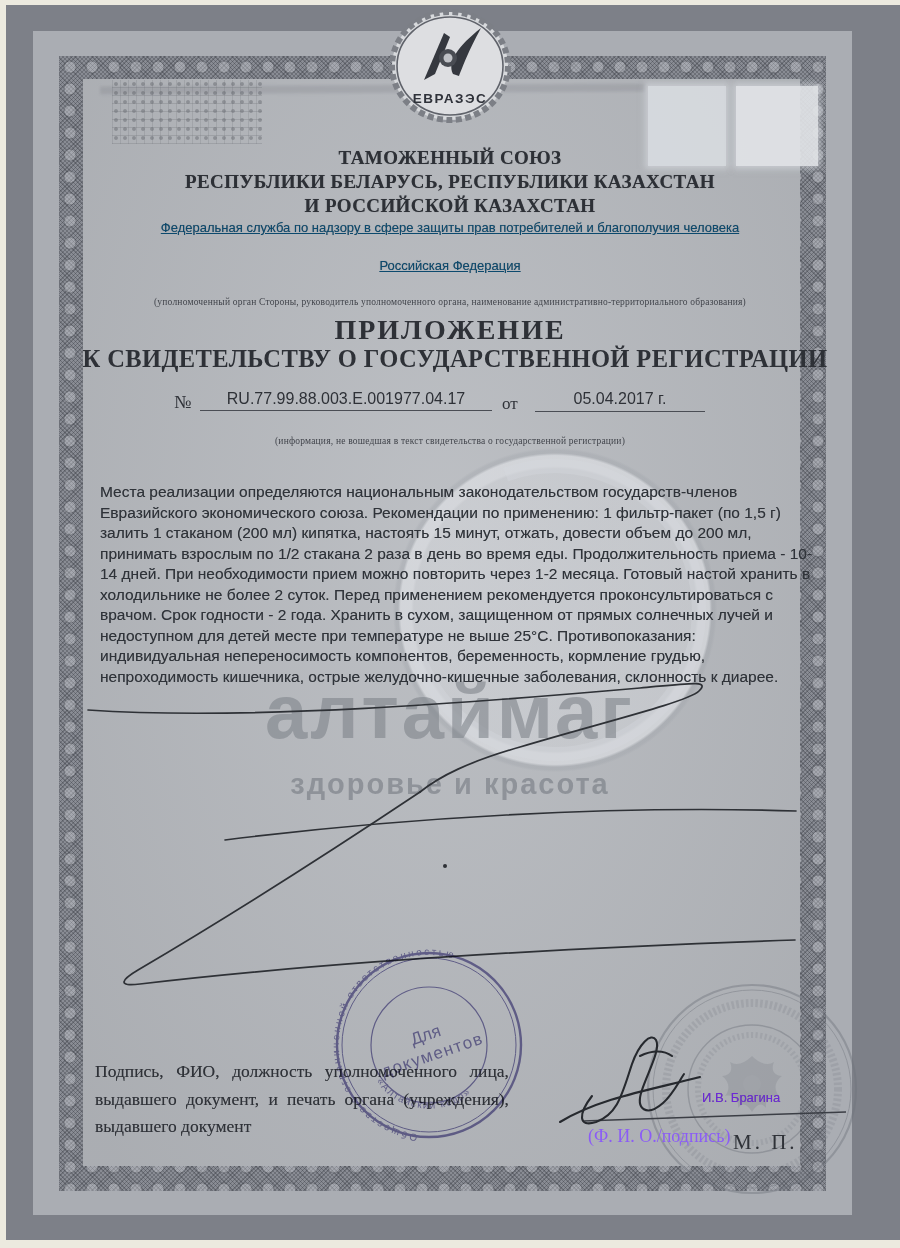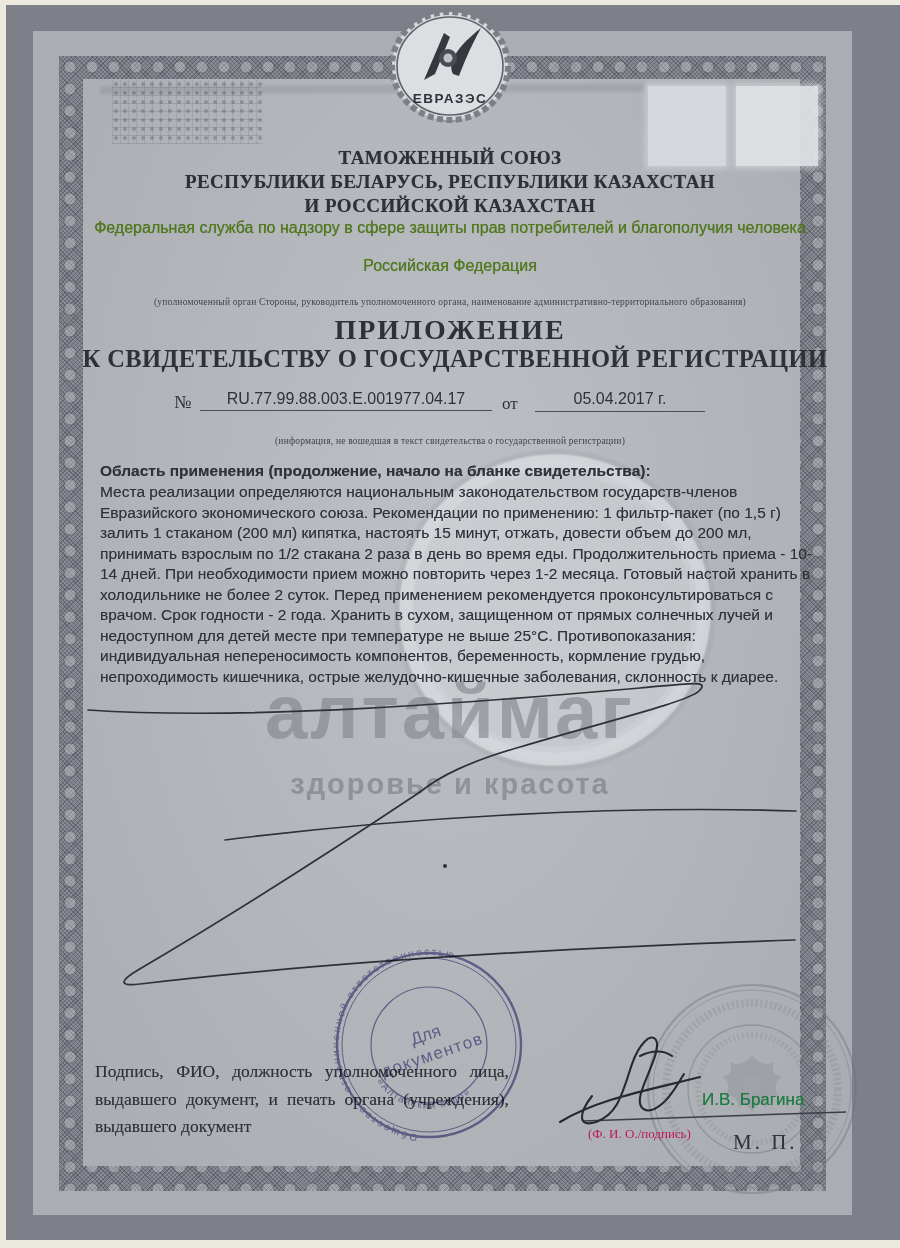--- a/index.html
+++ b/index.html
@@ -22,33 +22,33 @@
        repeating-linear-gradient(45deg, rgba(38,41,48,.28) 0 1px, transparent 1px 3px),
        repeating-linear-gradient(-45deg, rgba(38,41,48,.28) 0 1px, transparent 1px 3px);
       background-size:22px 22px,auto,auto;}
   #paper{top:79px;left:83px;right:100px;bottom:82px;background:#b5b8bd;
       background-image:radial-gradient(ellipse at 50% 42%, rgba(255,255,255,.10), rgba(0,0,0,.06) 95%);}
   
   .serif{font-family:"Liberation Serif",serif;}
   .ctr{text-align:center;}
   .ink{color:#33363c;text-shadow:0 0 .7px rgba(50,54,60,.55);}
   .hdr-bold{font-weight:bold;font-size:19px;line-height:24px;letter-spacing:.4px;color:#2d3036;}
-  .hdr-reg{font-size:16px;line-height:19.5px;color:#4d7c0f;}
+  .hdr-reg{font-size:13px;line-height:19.5px;color:#0c4a6e;text-decoration:underline;}
   .tiny{font-size:9.5px;letter-spacing:.2px;color:#41444b;}
   .title1{font-weight:bold;font-size:28px;letter-spacing:2px;color:#2e3137;}
   .title2{font-weight:bold;font-size:24.5px;letter-spacing:.4px;color:#2e3137;}
   .numline{font-size:16px;}
   .uline{border-bottom:1.4px solid #4a4d54;}
   .bodytxt{font-size:15.5px;line-height:20.5px;color:#2f3339;text-shadow:0 0 .6px rgba(47,51,57,.5);}
   .wmark-big{font-weight:bold;font-size:76px;letter-spacing:3px;color:rgba(126,131,139,.60);}
   .wmark-sub{font-size:29px;letter-spacing:2px;color:rgba(118,123,131,.62);font-weight:bold;}
   .footertxt{font-family:"Liberation Serif",serif;font-size:17.5px;line-height:27.5px;
              text-align:justify;color:#2f3238;text-shadow:0 0 .6px rgba(47,50,56,.5);}
-  .sig-name{font-size:17px;color:#15803d;text-shadow:0 0 .6px rgba(46,49,55,.5);}
-  .sig-cap{font-family:"Liberation Serif",serif;font-size:13px;color:#be185d;}
+  .sig-name{font-size:13px;color:#6d28d9;text-shadow:0 0 .6px rgba(46,49,55,.5);}
+  .sig-cap{font-family:"Liberation Serif",serif;font-size:18px;color:#8b5cf6;}
   .mp{font-family:"Liberation Serif",serif;font-size:21px;letter-spacing:3px;color:#2f3238;}
   
   .patch{background:rgba(219,222,227,.85);box-shadow:0 0 6px 3px rgba(219,222,227,.55);}
   .microblock{opacity:.55;background-image:
       radial-gradient(circle at 4px 4px, rgba(58,61,68,.55) 0 1.4px, transparent 2.4px),
       repeating-linear-gradient(0deg, rgba(58,61,68,.28) 0 1px, transparent 1px 8px),
       repeating-linear-gradient(90deg, rgba(58,61,68,.22) 0 1px, transparent 1px 8px);
       background-size:9px 9px,auto,auto;}
   .smudge{background:rgba(86,90,97,.16);filter:blur(1.5px);transform:rotate(-.3deg);}
   .bigwm{border-radius:50%;background:
@@ -102,21 +102,20 @@
   <div class="abs serif" style="left:174px;top:392px;font-size:18px;color:#2f3238;">№</div>
   <div class="abs ctr numline uline" style="left:200px;top:390px;width:292px;padding-bottom:2px;color:#2e3137;">RU.77.99.88.003.Е.001977.04.17</div>
   <div class="abs serif" style="left:502px;top:394px;font-size:17px;color:#2f3238;">от</div>
   <div class="abs ctr numline uline" style="left:535px;top:390px;width:170px;padding-bottom:3px;color:#2e3137;">05.04.2017 г.</div>
 
   <div class="abs ctr serif tiny" style="left:90px;top:436px;width:720px;">(информация, не вошедшая в текст свидетельства о государственной регистрации)</div>
 
   <div class="abs ctr wmark-big" style="left:90px;top:668px;width:720px;z-index:2;">алтаймаг</div>
   <div class="abs ctr wmark-sub" style="left:90px;top:768px;width:720px;z-index:2;">здоровье и красота</div>
 
-  <div class="abs bodytxt" style="left:100px;top:461px;width:716px;font-weight:bold;z-index:20;">Область применения (продолжение, начало на бланке свидетельства):</div>
   <div class="abs bodytxt" style="left:100px;top:482px;width:716px;z-index:20;">Места реализации определяются национальным законодательством государств-членов Евразийского экономического союза. Рекомендации по применению: 1 фильтр-пакет (по 1,5 г) залить 1 стаканом (200 мл) кипятка, настоять 15 минут, отжать, довести объем до 200 мл, принимать взрослым по 1/2 стакана 2 раза в день во время еды. Продолжительность приема - 10-14 дней. При необходимости прием можно повторить через 1-2 месяца. Готовый настой хранить в холодильнике не более 2 суток. Перед применением рекомендуется проконсультироваться с врачом. Срок годности - 2 года. Хранить в сухом, защищенном от прямых солнечных лучей и недоступном для детей месте при температуре не выше 25°С. Противопоказания: индивидуальная непереносимость компонентов, беременность, кормление грудью, непроходимость кишечника, острые желудочно-кишечные заболевания, склонность к диарее.</div>
 
   <div class="abs" style="left:635px;top:972px;width:234px;height:234px;opacity:.42;z-index:8;">
     <svg width="234" height="234" viewBox="0 0 234 234">
       <circle cx="117" cy="117" r="104" fill="none" stroke="#6e727b" stroke-width="2.2"></circle>
       <circle cx="117" cy="117" r="99" fill="none" stroke="#6e727b" stroke-width="1"></circle>
       <circle cx="117" cy="117" r="86" fill="none" stroke="#767a83" stroke-width="8" stroke-dasharray="2.6 2.2" opacity=".55"></circle>
       <circle cx="117" cy="117" r="64" fill="none" stroke="#6e727b" stroke-width="1.4"></circle>
       <circle cx="117" cy="117" r="54" fill="none" stroke="#767a83" stroke-width="6" stroke-dasharray="2.2 2.4" opacity=".5"></circle>
       <g opacity=".55">

